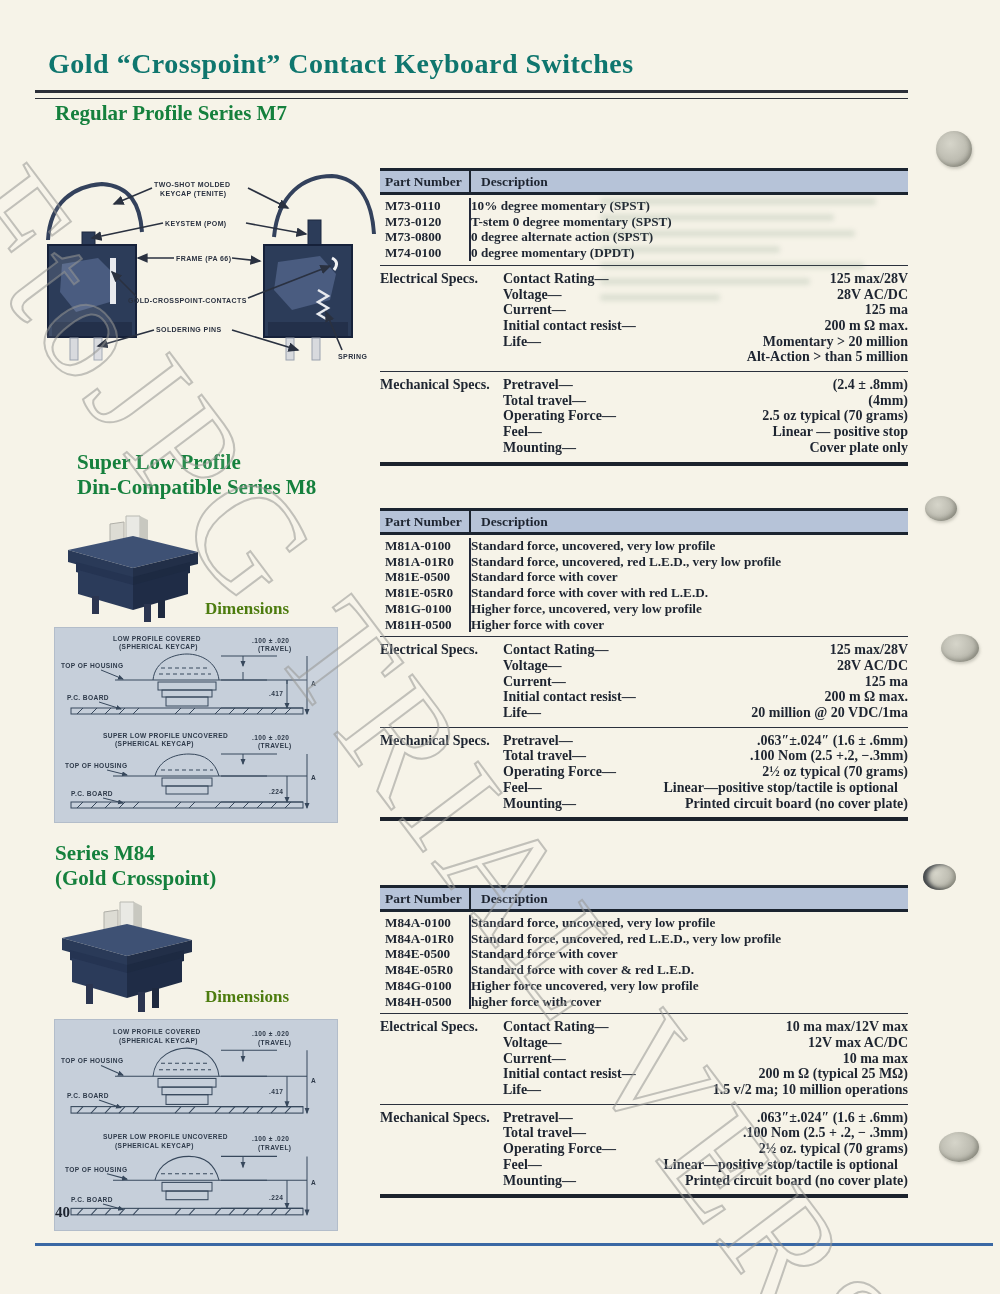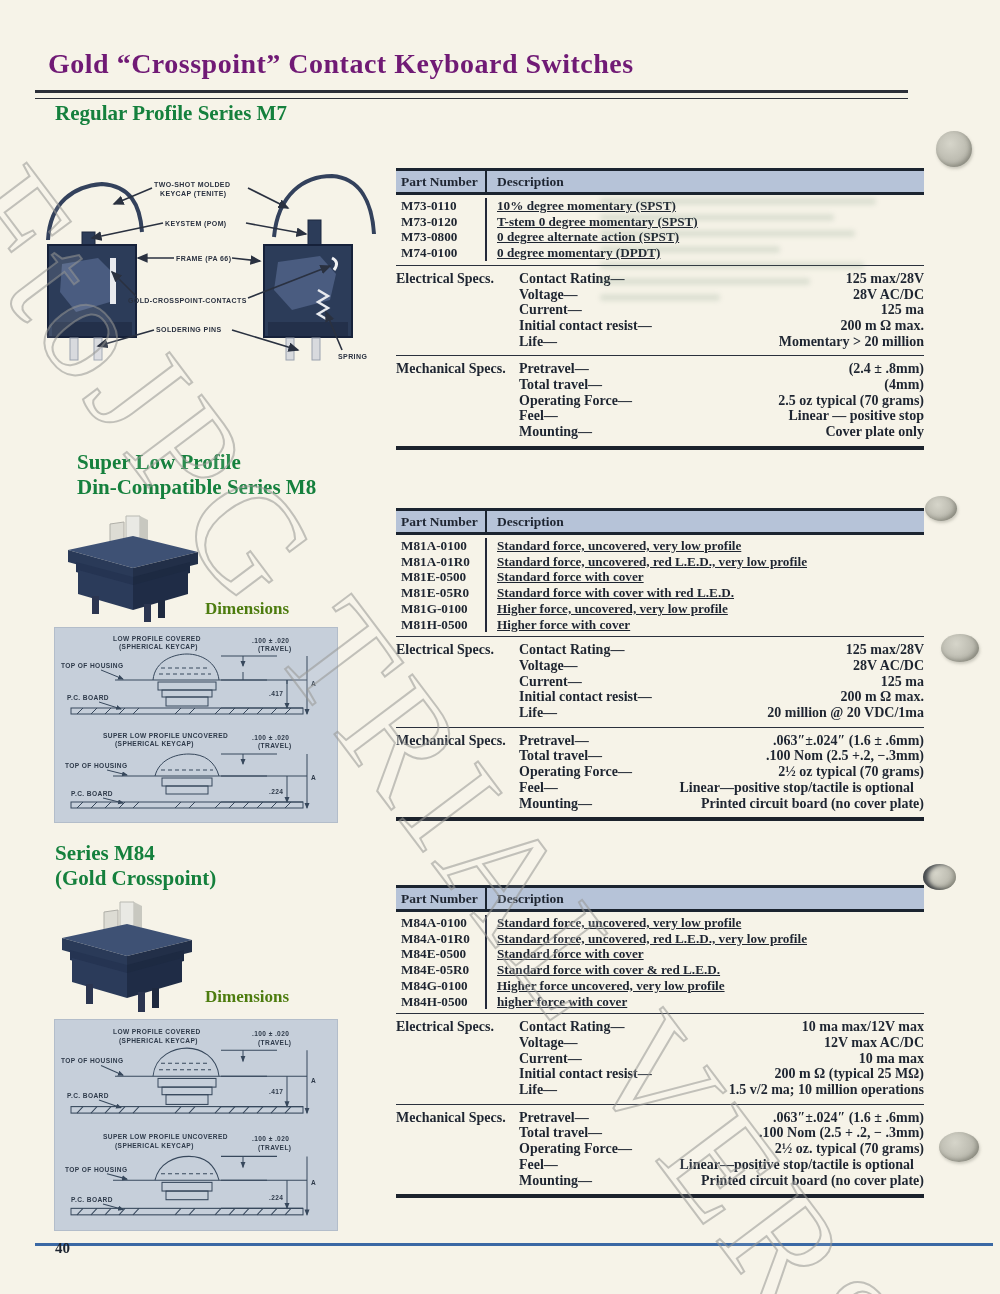--- a/index.html
+++ b/index.html
@@ -1,49 +1,49 @@
 <!DOCTYPE html>
 <html><head>
 <meta charset="utf-8">
 <style>
   html,body{margin:0;padding:0;background:#e8e6dc;}
   .page{position:relative;width:1000px;height:1294px;background:#f6f3e8;overflow:hidden;
         font-family:"Liberation Serif",serif;color:#1e2531;}
   
-  .title{position:absolute;left:48px;top:48px;font-size:28px;font-weight:bold;color:#701a75;
+  .title{position:absolute;left:48px;top:48px;font-size:28px;font-weight:bold;color:#0f766e;
          letter-spacing:.5px;white-space:nowrap;}
   .title-rule{position:absolute;left:35px;top:90px;width:873px;height:5px;
               border-top:3px solid #2b2f38;border-bottom:1.5px solid #2b2f38;}
   .sec-head{position:absolute;font-size:21px;font-weight:bold;color:#15803d;line-height:25px;}
   .dim-label{position:absolute;font-size:17px;font-weight:bold;color:#4d7c0f;}
   
-  .ptable{position:absolute;left:380px;width:528px;margin-left:16px;}
+  .ptable{position:absolute;left:380px;width:528px;}
   .thead{display:flex;background:#b6c3d8;border-top:3px solid #1b2430;border-bottom:3px solid #1b2430;
          height:21px;align-items:center;font-size:13.5px;font-weight:bold;}
   .thead .hpart{width:84px;padding-left:5px;border-right:2px solid #1b2430;height:100%;display:flex;align-items:center;}
   .thead .hdesc{padding-left:10px;}
   .tbody{padding:3px 0 4px 0;}
   .prow{display:flex;font-size:13.2px;font-weight:bold;line-height:15.7px;}
   .pcell-part{width:84px;padding-left:5px;border-right:2px solid #23293a;flex:none;}
-  .pcell-desc{padding-left:10px;text-decoration:underline;}
+  .pcell-desc{}
   .rule{border-top:1.5px solid #2a303c;}
   .rule-thick{border-top:4px solid #1c222c;}
   .spec{display:flex;padding:5px 0 6px 0;font-size:14px;font-weight:bold;line-height:15.7px;}
   .spec-title{width:123px;flex:none;}
   .spec-grid{flex:1;}
   .srow{display:flex;}
   .slabel{width:145px;flex:none;white-space:nowrap;}
   .sval{flex:1;text-align:right;}
   
   .illus{position:absolute;}
   .dimbox{position:absolute;background:#c6cfda;box-shadow:0 0 0 1px #b3bdca;}
   svg text{font-family:"Liberation Sans",sans-serif;}
   
   .bottom-rule{position:absolute;left:35px;top:1243px;width:958px;height:2.5px;background:#3a68a4;}
-  .page-num{position:absolute;left:55px;top:1240px;font-size:15px;font-weight:bold;}
+  .page-num{position:absolute;left:55px;top:1204px;font-size:15px;font-weight:bold;}
   .hole{position:absolute;border-radius:50%;z-index:60;
         background:radial-gradient(circle at 40% 35%,#d6d5ca 0%,#bdbcb1 55%,#a3a398 100%);
         box-shadow:inset -2px -2px 4px rgba(90,90,80,.45),1px 2px 3px rgba(120,120,110,.35);}
   .hole.notch{box-shadow:inset 5px 0 4px rgba(20,25,35,.7),inset -2px -2px 4px rgba(90,90,80,.45);}
   .watermark{position:absolute;left:-70px;top:-30px;z-index:50;pointer-events:none;
              transform:rotate(53deg);transform-origin:0 0;white-space:nowrap;
              font-family:"Liberation Serif",serif;font-size:150px;letter-spacing:8px;
              color:rgba(255,255,255,0.10);-webkit-text-stroke:2px rgba(150,150,145,.55);}
   .bleed{position:absolute;left:600px;top:198px;width:300px;z-index:1;filter:blur(2.5px);opacity:.5;}
   .bleed div{height:7px;margin-bottom:9px;background:rgba(100,135,110,.35);border-radius:3px;}
@@ -161,20 +161,24 @@
             <span class="slabel">Current—</span>
             <span class="sval">125 ma</span>
           </div>
         <div class="srow">
             <span class="slabel">Initial contact resist—</span>
             <span class="sval">200 m Ω max.</span>
           </div>
         <div class="srow">
             <span class="slabel">Life—</span>
             <span class="sval">Momentary &gt; 20 million</span>
+          </div>
+        <div class="srow">
+            <span class="slabel"></span>
+            <span class="sval">Alt-Action &gt; than 5 million</span>
           </div>
       </div>
     </div>
     <div class="rule"></div>
     <div class="spec">
       <div class="spec-title">Mechanical Specs.</div>
       <div class="spec-grid">
         <div class="srow">
             <span class="slabel">Pretravel—</span>
             <span class="sval">(2.4 ± .8mm)</span>

